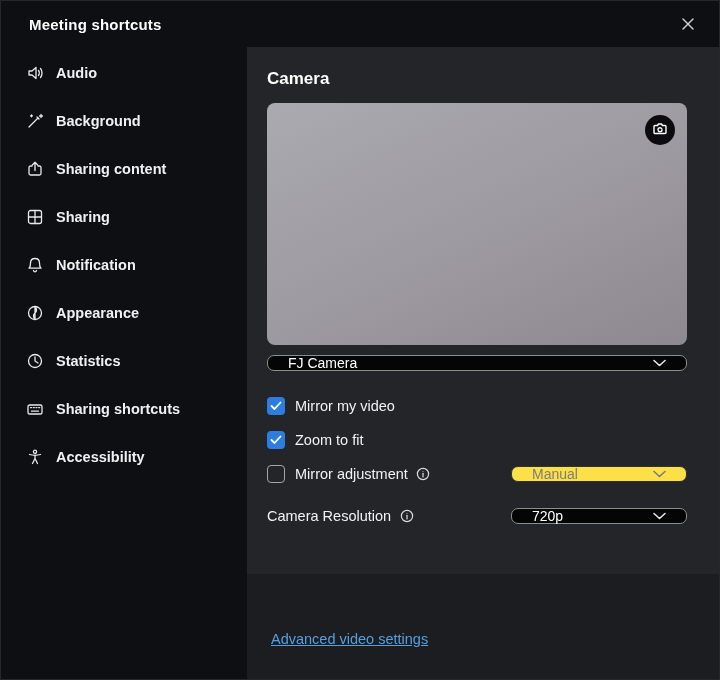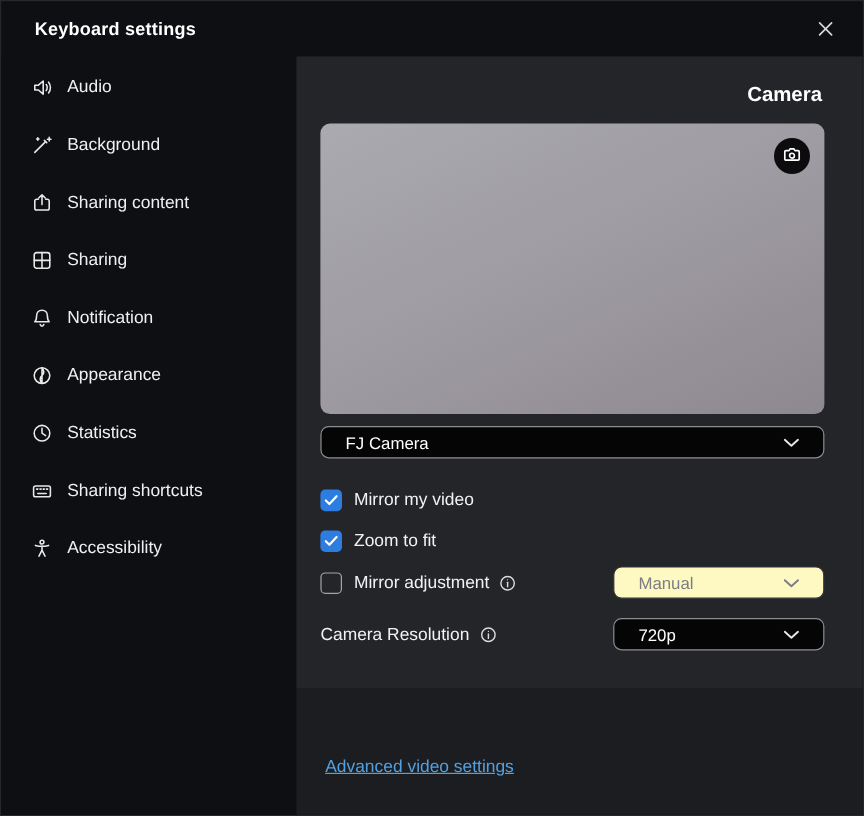--- a/index.html
+++ b/index.html
@@ -10,49 +10,49 @@
   
   .titlebar{height:46px;flex:0 0 46px;display:flex;align-items:center;
     justify-content:space-between;padding:0 16px 0 28px;box-sizing:border-box;}
   .title{color:#ffffff;font-size:15px;font-weight:bold;letter-spacing:.2px;}
   .close-btn{width:30px;height:30px;border:none;background:transparent;color:#d6d7d9;
     display:flex;align-items:center;justify-content:center;cursor:pointer;border-radius:4px;}
   .close-btn svg{display:block;}
   
   .body{flex:1;display:flex;min-height:0;}
   
-  .sidebar{width:246px;flex:0 0 246px;padding-top:6px;box-sizing:border-box;background:#0e0f12;}
+  .sidebar{width:246px;flex:0 0 246px;padding-top:6px;box-sizing:border-box;background:#0e0f12;font-weight:bold;}
   .side-item{height:40px;margin:0 10px 8px 10px;display:flex;align-items:center;
     padding:0 14px;border-radius:8px;border:1px solid transparent;box-sizing:border-box;
     cursor:pointer;color:#ececee;}
   .side-item.selected{border:1px solid #6aaede;background:#16191d;}
   .side-item .icn{width:18px;height:18px;margin-right:12px;flex:0 0 18px;
     display:flex;align-items:center;justify-content:center;}
   .side-item .lbl{font-size:14.5px;color:#f0f0f1;}
   .icn svg{display:block;stroke:#e9e9ea;fill:none;stroke-width:1.3;
     stroke-linecap:round;stroke-linejoin:round;}
   
   .content{flex:1;display:flex;flex-direction:column;min-width:0;}
-  .content-top{flex:0 0 527px;background:#242528;padding:22px 34px 0 20px;box-sizing:border-box;text-align:right;}
+  .content-top{flex:0 0 527px;background:#242528;padding:22px 34px 0 20px;box-sizing:border-box;}
   .content-bottom{flex:1;background:#1c1d20;padding:56px 0 0 24px;box-sizing:border-box;}
   h2.cam-head{margin:0 0 14px 0;color:#ffffff;font-size:17px;font-weight:bold;}
   .preview{position:relative;width:420px;height:242px;border-radius:8px;
     background:linear-gradient(155deg,#aaaab0 0%,#9d99a0 55%,#8e8890 100%);}
   .flip-btn{position:absolute;top:12px;right:12px;width:30px;height:30px;border-radius:50%;
     background:#0c0c0e;border:none;display:flex;align-items:center;justify-content:center;cursor:pointer;}
   .flip-btn svg{stroke:#ffffff;fill:none;stroke-width:1.4;stroke-linecap:round;stroke-linejoin:round;}
   
   .select{display:flex;align-items:center;justify-content:space-between;
-    background:#050506;border:1px solid #8b8d90;border-radius:7px;height:27px;
+    background:#050506;border:1px solid #8b8d90;border-radius:7px;height:16px;
     padding:0 20px;box-sizing:border-box;color:#ffffff;font-size:14px;cursor:pointer;gap:14px;}
   .select .chev svg{display:block;stroke:#e6e6e8;fill:none;stroke-width:1.6;
     stroke-linecap:round;stroke-linejoin:round;}
   .select.camera-select{width:420px;margin-top:10px;}
   .select.small{width:176px;}
-  .select.disabled{background:#fef9c3;border:1px solid #303237;color:#7b7d83;cursor:default;}
+  .select.disabled{background:#fde047;border:1px solid #303237;color:#7b7d83;cursor:default;}
   .select.disabled .chev svg{stroke:#7b7d83;}
   
   .rows{margin-top:22px;width:420px;}
   .row{display:flex;align-items:center;margin-bottom:8px;min-height:26px;}
   .row.space{justify-content:space-between;}
   .cb{width:18px;height:18px;border-radius:4px;box-sizing:border-box;margin-right:10px;
     display:flex;align-items:center;justify-content:center;cursor:pointer;flex:0 0 18px;}
   .cb.checked{background:#2d7de0;}
   .cb.unchecked{background:transparent;border:1.6px solid #a2a5a9;}
   .cb svg{display:block;}
@@ -64,21 +64,21 @@
   .res-row{margin-top:16px;}
   
   a.adv-link{color:#53a0e0;font-size:14.5px;text-decoration:underline;cursor:pointer;margin-top:24px;}
 </style>
 </head>
 <body>
 
 <div class="window">
 
   <div class="titlebar">
-    <div class="title">Keyboard settings</div>
+    <div class="title">Meeting shortcuts</div>
     <button class="close-btn">
       <span>
         <svg width="14" height="14" viewBox="0 0 14 14">
             <path d="M2 2 L12 12 M12 2 L2 12" stroke="#d6d7d9" stroke-width="1.4" stroke-linecap="round"></path>
           </svg>
       </span>
     </button>
   </div>
 
   <div class="body">

